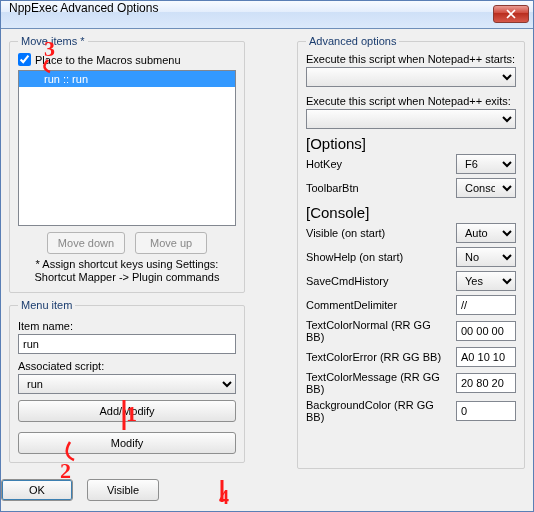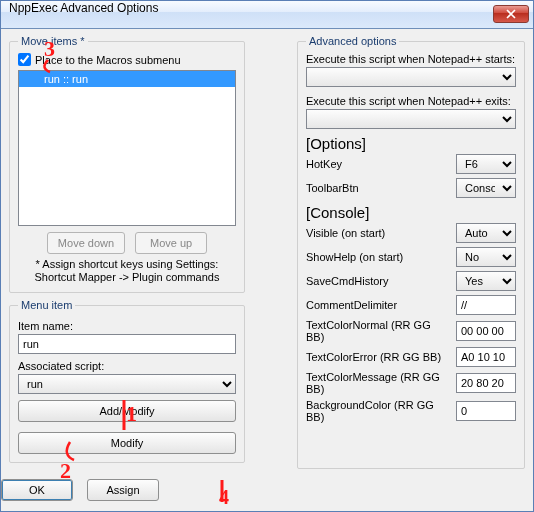--- a/index.html
+++ b/index.html
@@ -296,21 +296,21 @@
         <div class="opt-row">
           <span class="lbl">BackgroundColor (RR GG BB)</span>
           <span class="ctrl"><input type="text" value="0" style=""></span>
         </div>
       </fieldset>
     </div>
   </div>
 
   <div class="dialog-btnbar">
     <button class="win default">OK</button>
-    <button class="win">Assign</button>
+    <button class="win">Visible</button>
   </div>
 </div>
 
 <svg class="anno" width="534" height="512" style="left:0;top:0;">
 
   <text x="44" y="56" fill="#ff1a1a" font-size="22" font-weight="bold" font-family="Comic Sans MS, cursive">3</text>
   <path d="M48 60 Q40 68 50 72" stroke="#ff1a1a" stroke-width="2.5" fill="none"></path>
 
   <text x="126" y="421" fill="#ff1a1a" font-size="22" font-weight="bold" font-family="Comic Sans MS, cursive">1</text>
   <path d="M124 400 L124 430" stroke="#ff1a1a" stroke-width="3" fill="none"></path>

